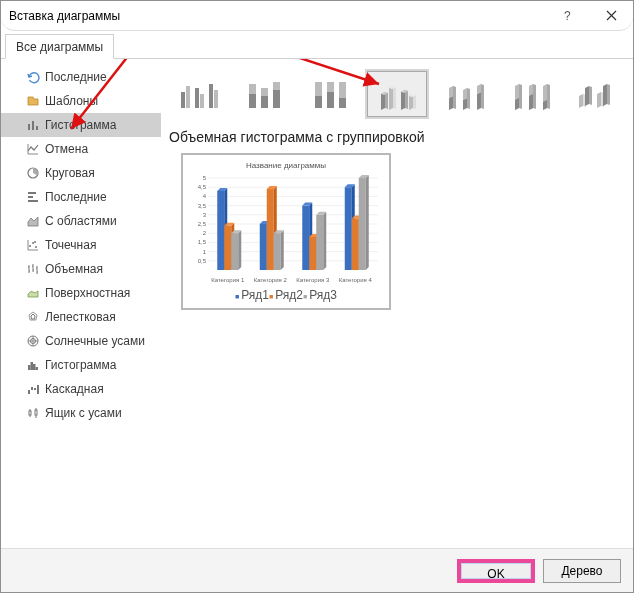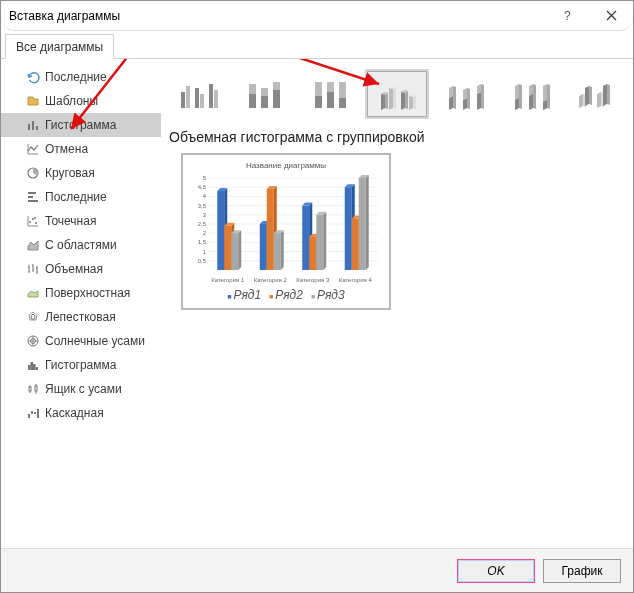--- a/index.html
+++ b/index.html
@@ -21,28 +21,28 @@
   .subtype-row { display: flex; gap: 6px; padding: 4px 0 12px 0; }
   .subtype { width: 60px; height: 46px; border: 1px solid transparent; display: flex; align-items: center; justify-content: center; background: #fff; }
   .subtype.selected { border: 1px solid #aaa; background: #eee; box-shadow: 0 0 0 2px #d6d6d6; }
   .subtype svg { width: 48px; height: 36px; }
   .subtype-name { font-size: 14px; color: #222; margin-bottom: 8px; }
   .preview-wrap { width: fit-content; margin-left: 12px; }
   .preview { border: 2px solid #b8b8b8; padding: 4px; display: flex; flex-direction: column; align-items: center; width: 210px; }
   .preview-title { font-size: 8px; color: #555; margin: 2px 0 4px 0; }
   .preview-chart { width: 196px; height: 112px; position: relative; }
   .preview-chart svg { width: 100%; height: 100%; }
-  .preview-legend { display: flex; gap: 8px; font-size: 7px; color: #555; justify-content: flex-end; padding: 2px 0; font-style: italic; }
+  .preview-legend { display: flex; font-size: 7px; color: #555; justify-content: flex-end; padding: 2px 0; }
   .preview-legend span::before { content:"■ "; font-size: 7px; }
   .preview-legend span.c1::before { color: #3b6fbf; }
   .preview-legend span.c2::before { color: #e07a2e; }
   .preview-legend span.c3::before { color: #a8a8a8; }
   .footer { height: 44px; border-top: 1px solid #ddd; display: flex; align-items: center; justify-content: flex-end; gap: 8px; padding-right: 12px; background: #f4f4f4; }
   .btn { min-width: 78px; height: 24px; border: 1px solid #999; background: #efefef; font-size: 12px; text-align: center; line-height: 22px; }
-  .btn.primary { border: 1px solid #ec4899; box-shadow: 0 0 0 1px #bcd4f0 inset; font-style: italic; }
+  .btn.primary { border: 4px solid #ec4899; box-shadow: 0 0 0 1px #bcd4f0 inset; }
   .annot-line { position: absolute; pointer-events: none; }
   .chart-axis-label { font-size: 6px; fill: #666; }
 </style>
 </head>
 <body>
 
 <div class="dialog">
 
   <div class="titlebar">
     <div class="titlebar-title">Вставка диаграммы</div>
@@ -123,42 +123,42 @@
               <rect x="2" y="6" width="5" height="2" fill="#777"></rect>
               <rect x="2" y="10" width="10" height="2" fill="#777"></rect>
             </svg>
         </span>
         <span class="label">Последние</span>
       </div>
 
       <div class="side-item">
         <span class="icon">
           <svg width="14" height="14" viewBox="0 0 14 14">
+              <path d="M2 12 L2 8 L5 4 L8 7 L12 3 L12 12 Z" fill="#bbb" stroke="#777" stroke-width="0.8"></path>
+            </svg>
+        </span>
+        <span class="label">С областями</span>
+      </div>
+
+      <div class="side-item">
+        <span class="icon">
+          <svg width="14" height="14" viewBox="0 0 14 14">
               <path d="M2 12 L2 2 M2 12 L12 12" stroke="#888" stroke-width="1"></path>
               <circle cx="4" cy="8" r="1" fill="#777"></circle>
               <circle cx="7" cy="5" r="1" fill="#777"></circle>
               <circle cx="10" cy="9" r="1" fill="#777"></circle>
               <circle cx="9" cy="4" r="1" fill="#777"></circle>
             </svg>
         </span>
         <span class="label">Точечная</span>
       </div>
 
       <div class="side-item">
         <span class="icon">
           <svg width="14" height="14" viewBox="0 0 14 14">
-              <path d="M2 12 L2 8 L5 4 L8 7 L12 3 L12 12 Z" fill="#bbb" stroke="#777" stroke-width="0.8"></path>
-            </svg>
-        </span>
-        <span class="label">С областями</span>
-      </div>
-
-      <div class="side-item">
-        <span class="icon">
-          <svg width="14" height="14" viewBox="0 0 14 14">
               <path d="M3 3 L3 11 M3 5 L2 5 M3 9 L4 9 M7 2 L7 10 M7 4 L6 4 M7 8 L8 8 M11 4 L11 12 M11 6 L10 6 M11 10 L12 10" stroke="#777" stroke-width="1"></path>
             </svg>
         </span>
         <span class="label">Объемная</span>
       </div>
 
       <div class="side-item">
         <span class="icon">
           <svg width="14" height="14" viewBox="0 0 14 14">
               <path d="M2 8 Q5 4 7 6 Q9 8 12 5 L12 11 L2 11 Z" fill="#c8dba8" stroke="#7a9a4f" stroke-width="0.8"></path>
@@ -197,39 +197,39 @@
               <rect x="7" y="6" width="2.5" height="6" fill="#777"></rect>
               <rect x="9.5" y="9" width="2.5" height="3" fill="#777"></rect>
             </svg>
         </span>
         <span class="label">Гистограмма</span>
       </div>
 
       <div class="side-item">
         <span class="icon">
           <svg width="14" height="14" viewBox="0 0 14 14">
+              <rect x="2" y="8" width="2" height="4" fill="#777"></rect>
+              <rect x="5" y="5" width="2" height="3" fill="#777"></rect>
+              <rect x="8" y="6" width="2" height="2" fill="#777"></rect>
+              <rect x="11" y="3" width="2" height="9" fill="#777"></rect>
+            </svg>
+        </span>
+        <span class="label">Каскадная</span>
+      </div>
+
+      <div class="side-item">
+        <span class="icon">
+          <svg width="14" height="14" viewBox="0 0 14 14">
               <rect x="3" y="5" width="2" height="4" fill="none" stroke="#777"></rect>
               <path d="M4 3 L4 5 M4 9 L4 11" stroke="#777"></path>
               <rect x="9" y="4" width="2" height="5" fill="none" stroke="#777"></rect>
               <path d="M10 2 L10 4 M10 9 L10 12" stroke="#777"></path>
             </svg>
         </span>
         <span class="label">Ящик с усами</span>
-      </div>
-
-      <div class="side-item">
-        <span class="icon">
-          <svg width="14" height="14" viewBox="0 0 14 14">
-              <rect x="2" y="8" width="2" height="4" fill="#777"></rect>
-              <rect x="5" y="5" width="2" height="3" fill="#777"></rect>
-              <rect x="8" y="6" width="2" height="2" fill="#777"></rect>
-              <rect x="11" y="3" width="2" height="9" fill="#777"></rect>
-            </svg>
-        </span>
-        <span class="label">Каскадная</span>
       </div>
 
 
     </div>
 
     <div class="main" style="position:relative;">
 
       <svg class="annot-line" style="left:-160px;top:-50px;width:560px;height:200px;position:absolute;">
         <defs>
             <marker id="ah" markerWidth="8" markerHeight="8" refX="6" refY="3" orient="auto">
@@ -410,16 +410,16 @@
             <span class="c3">Ряд3</span>
           </div>
         </div>
       </div>
 
     </div>
   </div>
 
   <div class="footer">
     <div class="btn primary">OK</div>
-    <div class="btn">График</div>
+    <div class="btn">Дерево</div>
   </div>
 
 </div>
 
 </body></html>

